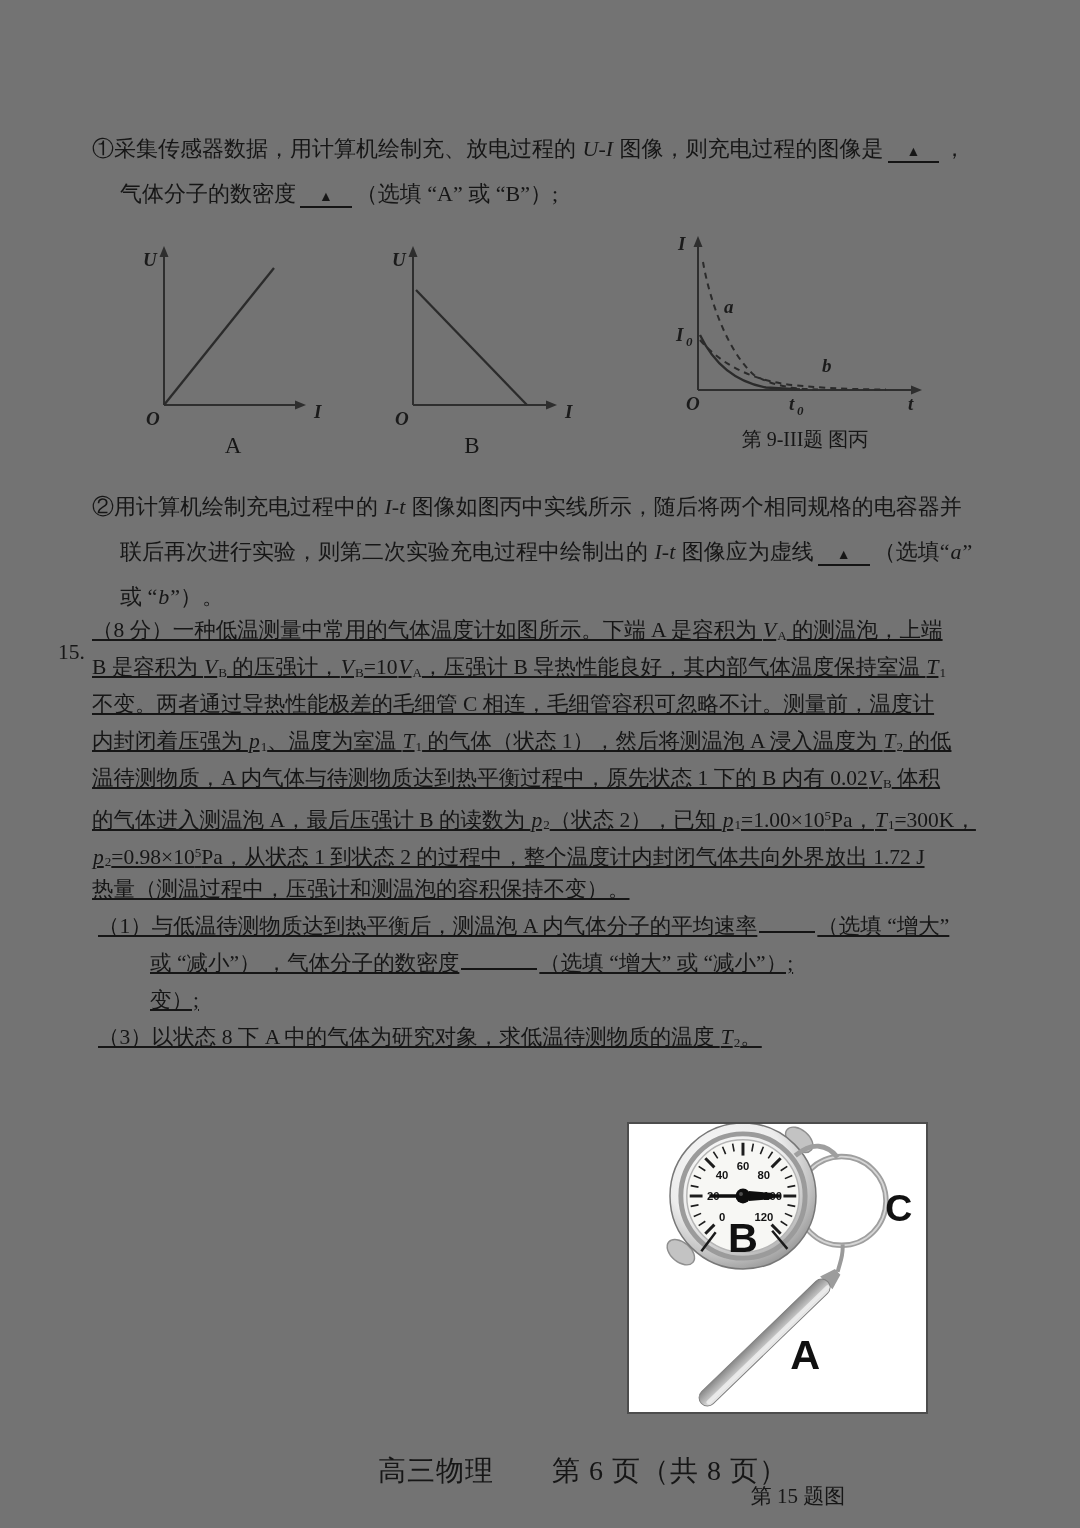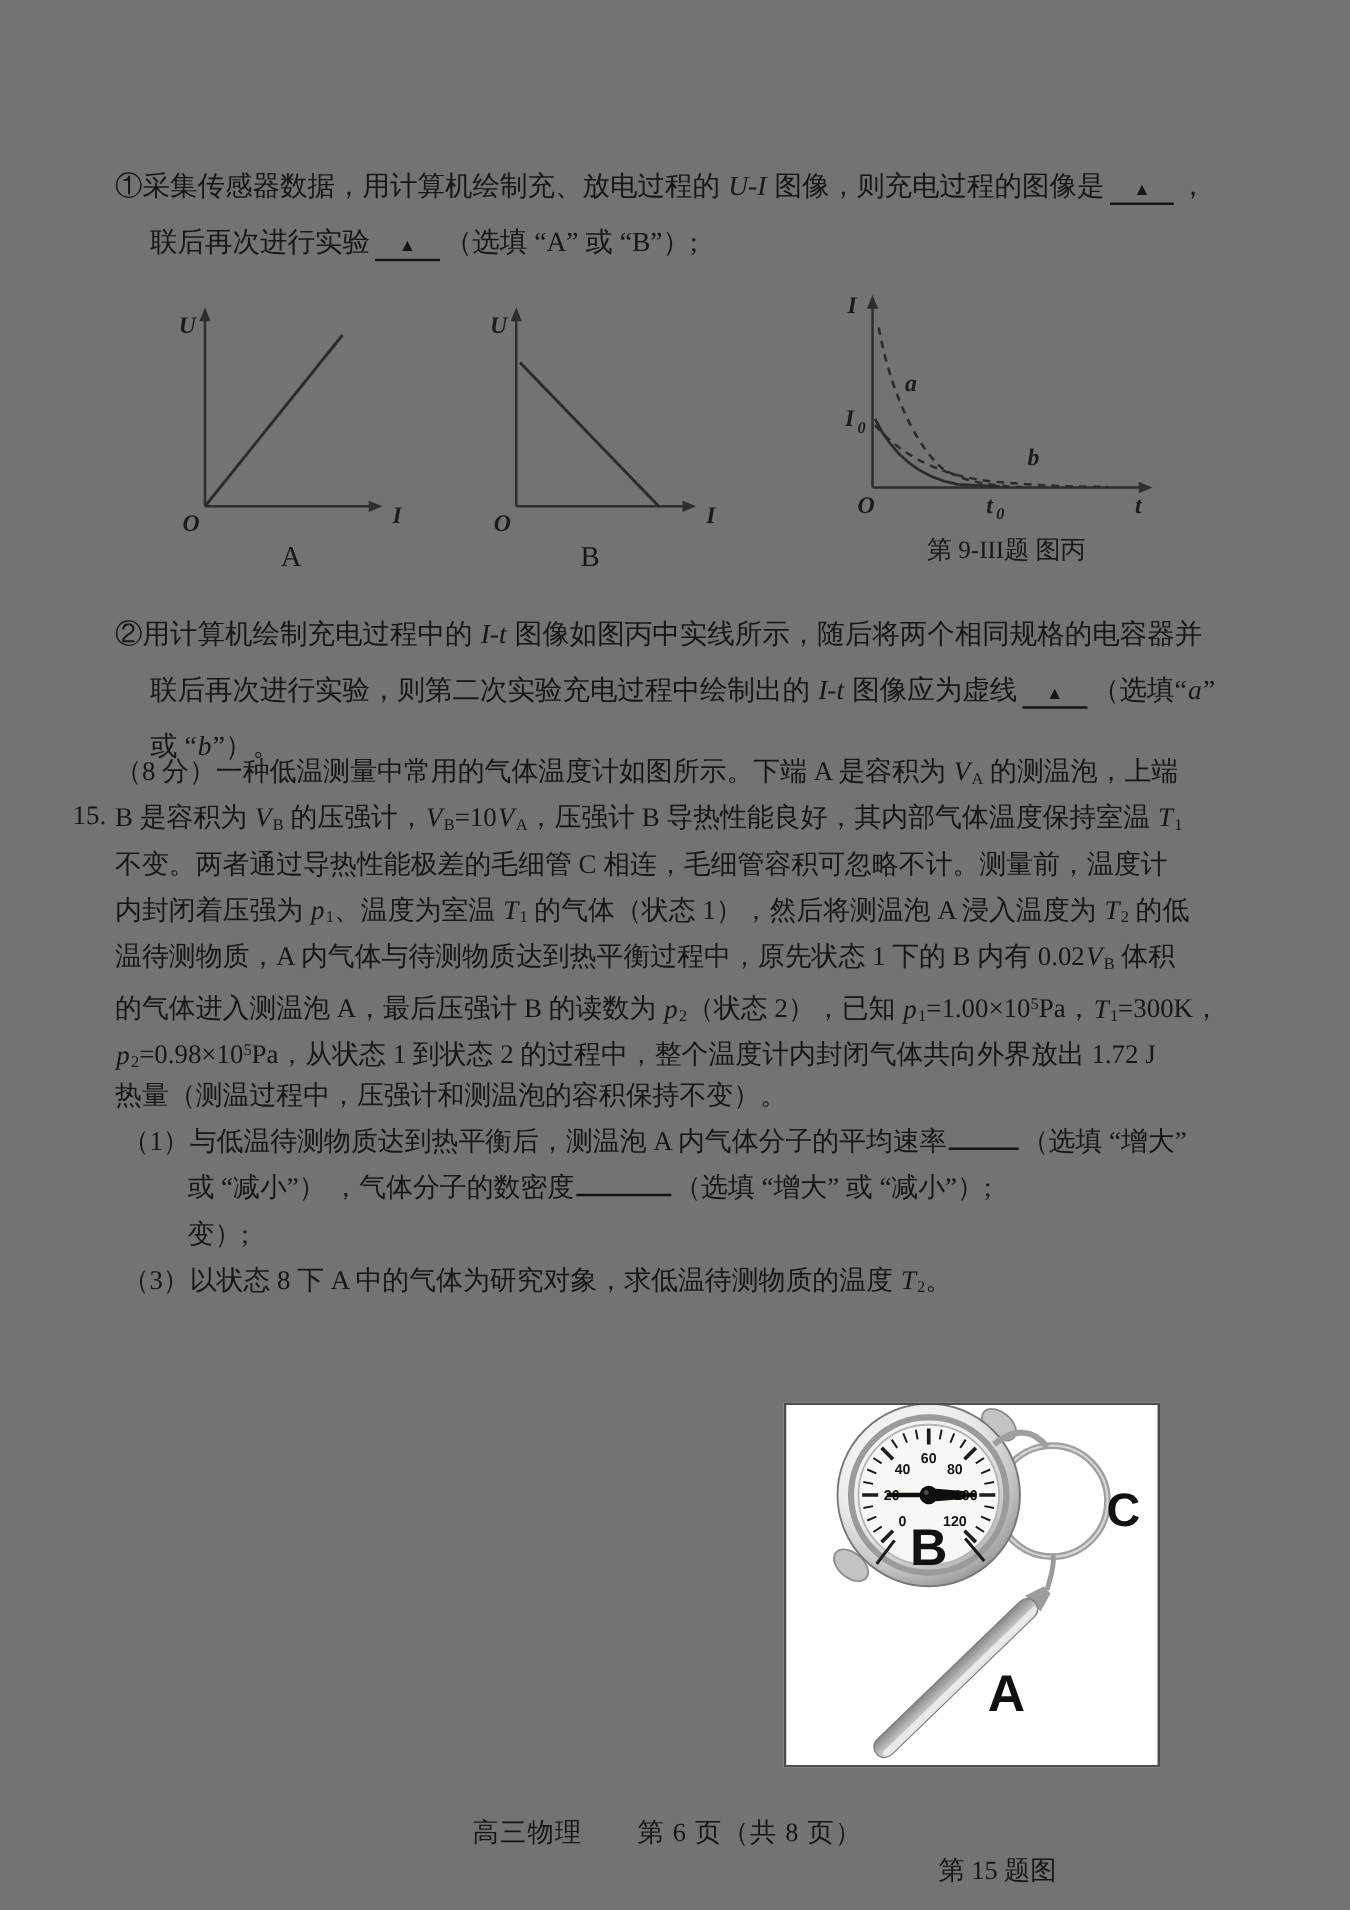--- a/index.html
+++ b/index.html
@@ -18,40 +18,40 @@
   .blank{display:inline-block;border-bottom:2.5px solid #141414;padding:0 19px 1px 19px;
          font-size:14px;line-height:normal;vertical-align:baseline;margin:0 4px;}
   .ub{display:inline-block;border-bottom:2.5px solid #141414;height:0.85em;margin:0 2px;vertical-align:baseline;}
   .w56{width:56px;}  .w76{width:76px;}
   .fig{position:absolute;}
   .cap{position:absolute;text-align:center;font-size:23px;}
   .capc{position:absolute;text-align:center;font-size:20px;}
   .qnum{position:absolute;font-size:21.5px;line-height:37px;}
   .photo{position:absolute;left:627px;top:1122px;width:301px;height:292px;
          border:2px solid #4d4d4d;background:#ffffff;box-sizing:border-box;}
-  .footer{position:absolute;left:378px;top:1452px;font-size:21px;letter-spacing:1px;}
+  .footer{position:absolute;left:378px;top:1452px;font-size:28px;letter-spacing:1px;}
   
   .ax{stroke:#2e2e2e;stroke-width:2;fill:none;}
   .cv{stroke:#2b2b2b;stroke-width:2.3;fill:none;}
   .dsh{stroke:#2b2b2b;stroke-width:2;fill:none;stroke-dasharray:6 5;}
   .ah{fill:#2e2e2e;stroke:none;}
   .al{font:italic bold 19px "Liberation Serif",serif;fill:#1b1b1b;}
   .als{font:italic bold 13px "Liberation Serif",serif;fill:#1b1b1b;}
   
   .dialnum{font:bold 11.5px "Liberation Sans",sans-serif;fill:#141414;text-anchor:middle;}
   .biglabel{font:bold 38px "Liberation Sans",sans-serif;fill:#111;text-anchor:middle;}
 </style>
 </head>
 <body>
 
 <div class="page">
 
   <div class="para q14" style="left:92px;top:126px;">
     <div class="l"><span>①采集传感器数据，用计算机绘制充、放电过程的 </span><span class="i">U-I</span><span> 图像，则充电过程的图像是</span><span class="blank">▲</span><span>，</span></div>
-    <div class="l ind"><span>联后再次进行实验</span><span class="blank">▲</span><span>（选填 “A” 或 “B”）;</span></div>
+    <div class="l ind"><span>气体分子的数密度</span><span class="blank">▲</span><span>（选填 “A” 或 “B”）;</span></div>
   </div>
 
   <svg class="fig" style="left:128px;top:240px;" width="200" height="190" viewBox="0 0 200 190">
     <line class="ax" x1="36" y1="165" x2="36" y2="12"></line>
     <polygon class="ah" points="36,6 31.5,17 40.5,17"></polygon>
     <line class="ax" x1="36" y1="165" x2="172" y2="165"></line>
     <polygon class="ah" points="178,165 167,160.5 167,169.5"></polygon>
     <line class="cv" x1="36" y1="165" x2="146" y2="28"></line>
     <text class="al" x="15" y="26">U</text>
     <text class="al" x="186" y="178">I</text>
@@ -91,21 +91,21 @@
   </svg>
   <div class="capc" style="left:700px;top:426px;width:210px;">第 9-III题  图丙</div>
 
   <div class="para q14" style="left:92px;top:484px;">
     <div class="l"><span>②用计算机绘制充电过程中的 </span><span class="i">I-t</span><span> 图像如图丙中实线所示，随后将两个相同规格的电容器并</span></div>
     <div class="l ind"><span>联后再次进行实验，则第二次实验充电过程中绘制出的 </span><span class="i">I-t</span><span> 图像应为虚线</span><span class="blank">▲</span><span>（选填“</span><span class="i">a</span><span>”</span></div>
     <div class="l ind"><span>或 “</span><span class="i">b</span><span>”）。</span></div>
   </div>
 
   <div class="qnum" style="left:58px;top:634px;">15.</div>
-  <div class="para q15" style="left:92px;top:599px;width:900px;">
+  <div class="para q15" style="left:92px;top:612px;width:900px;text-decoration:underline;">
     <div class="l"><span>（8 分）一种低温测量中常用的气体温度计如图所示。下端 A 是容积为 </span><span class="i">V</span><span class="sub">A</span><span> 的测温泡，上端</span></div>
     <div class="l"><span>B 是容积为 </span><span class="i">V</span><span class="sub">B</span><span> 的压强计，</span><span class="i">V</span><span class="sub">B</span><span>=10</span><span class="i">V</span><span class="sub">A</span><span>，压强计 B 导热性能良好，其内部气体温度保持室温 </span><span class="i">T</span><span class="sub">1</span></div>
     <div class="l"><span>不变。两者通过导热性能极差的毛细管 C 相连，毛细管容积可忽略不计。测量前，温度计</span></div>
     <div class="l"><span>内封闭着压强为 </span><span class="i">p</span><span class="sub">1</span><span>、温度为室温 </span><span class="i">T</span><span class="sub">1</span><span> 的气体（状态 1），然后将测温泡 A 浸入温度为 </span><span class="i">T</span><span class="sub">2</span><span> 的低</span></div>
     <div class="l"><span>温待测物质，A 内气体与待测物质达到热平衡过程中，原先状态 1 下的 B 内有 0.02</span><span class="i">V</span><span class="sub">B</span><span> 体积</span></div>
     <div class="l"><span>的气体进入测温泡 A，最后压强计 B 的读数为 </span><span class="i">p</span><span class="sub">2</span><span>（状态 2），已知 </span><span class="i">p</span><span class="sub">1</span><span>=1.00×10</span><span class="sup">5</span><span>Pa，</span><span class="i">T</span><span class="sub">1</span><span>=300K，</span></div>
     <div class="l"><span class="i">p</span><span class="sub">2</span><span>=0.98×10</span><span class="sup">5</span><span>Pa，从状态 1 到状态 2 的过程中，整个温度计内封闭气体共向外界放出 1.72 J</span></div>
     <div class="l"><span>热量（测温过程中，压强计和测温泡的容积保持不变）。</span></div>
     <div class="l ind1"><span>（1）与低温待测物质达到热平衡后，测温泡 A 内气体分子的平均速率</span><span class="ub w56"></span><span>（选填 “增大”</span></div>
     <div class="l ind2"><span>或 “减小”） ，气体分子的数密度</span><span class="ub w76"></span><span>（选填 “增大” 或 “减小”）;</span></div>

